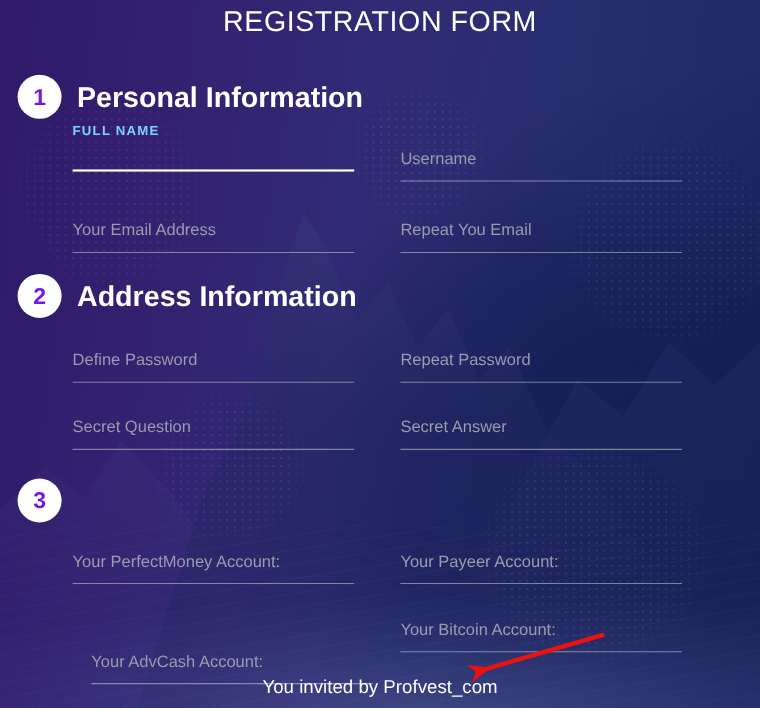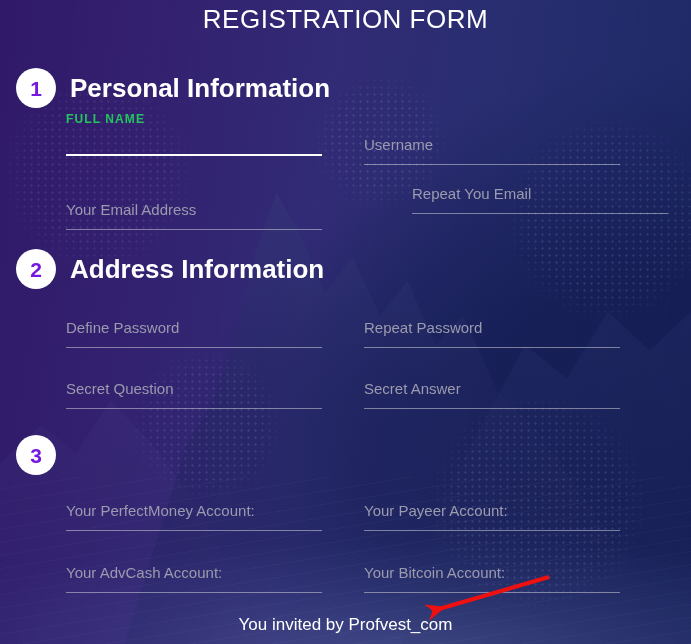--- a/index.html
+++ b/index.html
@@ -167,21 +167,21 @@
     position: absolute;
     width: 256px;
     height: 34px;
   }
   .field.col-left  { left: 66px; }
   .field.col-right { left: 364px; }
 
   .field-label-small {
     position: absolute;
     left: 66px;
-    color: #22c55e;
+    color: #7dd3fc;
     font-size: 12px;
     font-weight: 700;
     letter-spacing: 1.1px;
     white-space: nowrap;
   }
 
   .field-input {
     width: 100%;
     height: 100%;
     background: transparent;
@@ -253,21 +253,21 @@
     </div>
 
     <div class="field col-right" style="top:131px;">
       <input class="field-input" type="text" placeholder="Username" style="">
     </div>
 
     <div class="field col-left" style="top:196px;">
       <input class="field-input" type="text" placeholder="Your Email Address" style="">
     </div>
 
-    <div class="field col-right" style="top:180px;margin-left:48px;">
+    <div class="field col-right" style="top:196px;">
       <input class="field-input" type="text" placeholder="Repeat You Email" style="">
     </div>
 
     <div class="section-head" style="top:249px;">
       <div class="step-badge">2</div>
       <div class="section-title">Address Information</div>
     </div>
 
     <div class="field col-left" style="top:314px;">
       <input class="field-input" type="text" placeholder="Define Password" style="">
@@ -290,21 +290,21 @@
     </div>
 
     <div class="field col-left" style="top:497px;">
       <input class="field-input" type="text" placeholder="Your PerfectMoney Account:" style="">
     </div>
 
     <div class="field col-right" style="top:497px;">
       <input class="field-input" type="text" placeholder="Your Payeer Account:" style="">
     </div>
 
-    <div class="field col-left" style="top:559px;">
+    <div class="field col-left" style="top:588px;margin-left:17px;">
       <input class="field-input" type="text" placeholder="Your AdvCash Account:" style="">
     </div>
 
     <div class="field col-right" style="top:559px;">
       <input class="field-input" type="text" placeholder="Your Bitcoin Account:" style="">
     </div>
 
     <div class="invite-line">You invited by Profvest_com</div>
 
   </div>

